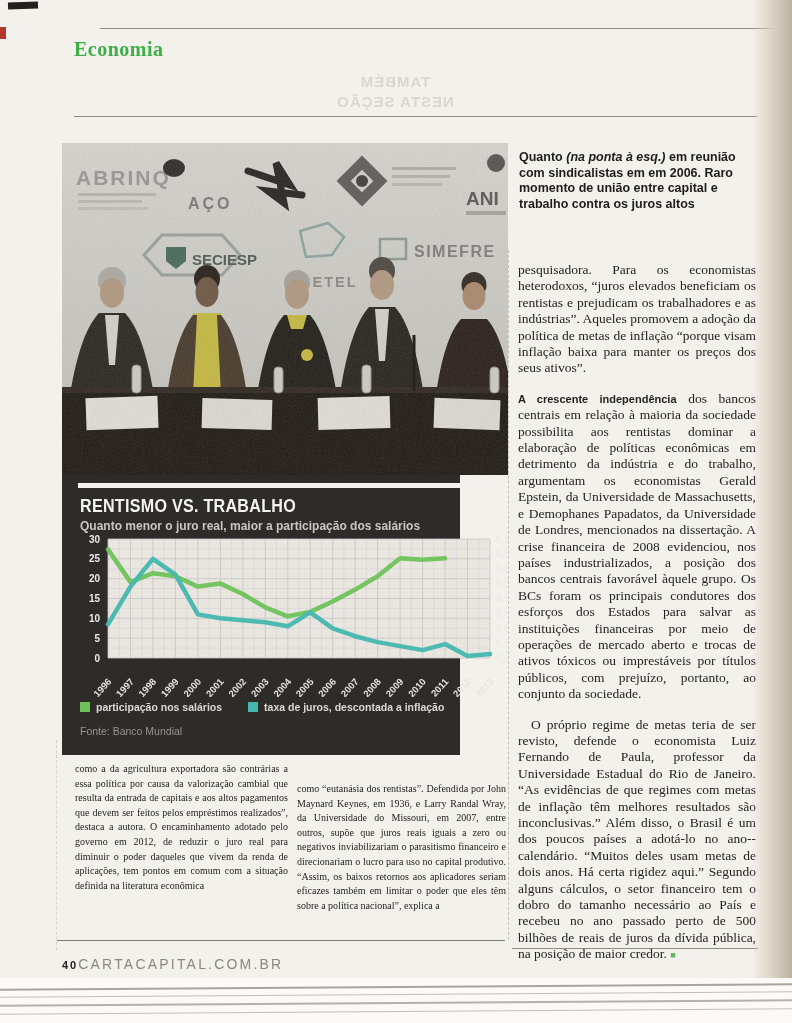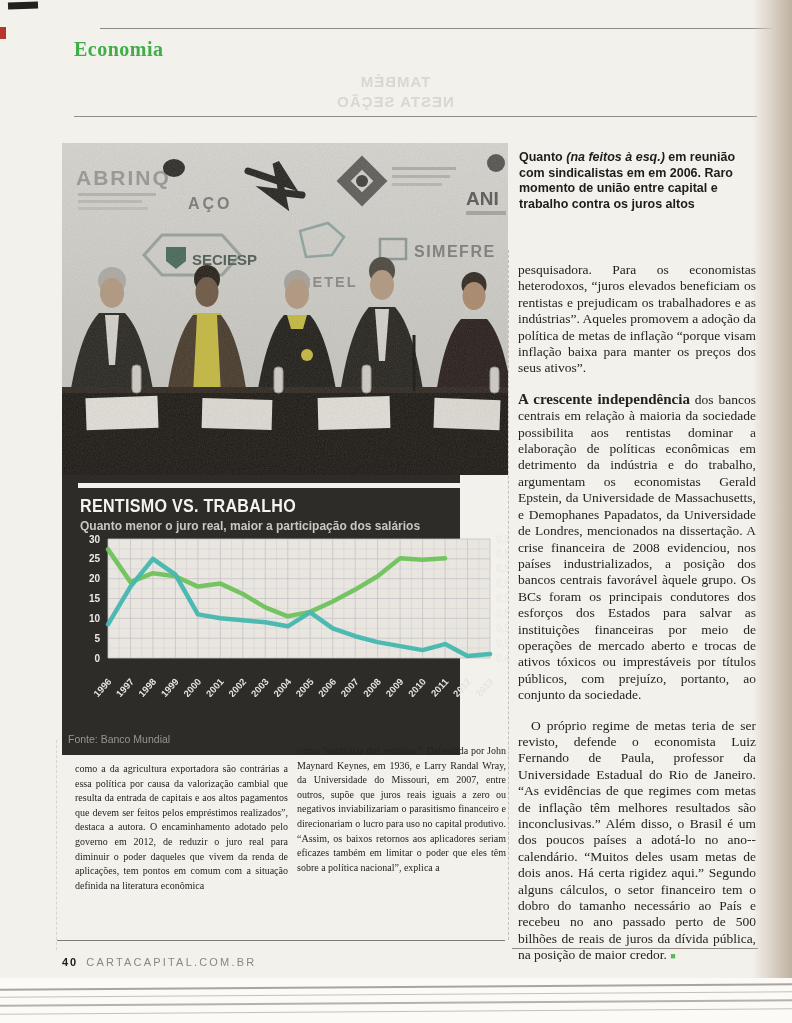--- a/index.html
+++ b/index.html
@@ -29,53 +29,53 @@
   
   .chart-box{position:absolute;left:62px;top:475px;width:398px;height:280px;background:#2d2c29;}
   .chart-topbar{position:absolute;left:16px;top:8px;width:414px;height:5px;background:#f2f1ee;}
   .chart-title{position:absolute;left:18px;top:21px;color:#f4f3f0;font-weight:bold;font-size:17.5px;
     letter-spacing:.3px;transform:scaleX(.92);transform-origin:left;}
   .chart-subtitle{position:absolute;left:18px;top:44px;color:#c9c7c2;font-size:12px;font-weight:bold;}
   .plot-svg{position:absolute;left:0;top:60px;}
   .legend{position:absolute;left:18px;top:226px;display:flex;gap:26px;align-items:center;}
   .legend .item{display:flex;align-items:center;gap:6px;color:#dcdad5;font-size:10.5px;font-weight:bold;}
   .legend .sw{width:10px;height:10px;display:inline-block;}
-  .fonte{position:absolute;left:6px;top:250px;color:#98958f;font-size:10.5px;margin-top:8px;}
+  .fonte{position:absolute;left:18px;top:250px;color:#98958f;font-size:10.5px;}
   
   .serif{font-family:"Liberation Serif",serif;color:#262220;text-align:justify;}
   .col{position:absolute;font-size:10px;line-height:14.6px;}
   .col1{left:75px;top:762px;width:213px;}
-  .col2{left:297px;top:744px;width:209px;}
+  .col2{left:297px;top:782px;width:209px;}
   .rightcol{position:absolute;left:518px;top:262px;width:238px;font-size:13.5px;line-height:16.4px;}
   .rightcol p{margin:0 0 14px 0;}
-  .lead{font-family:Liberation Serif, serif;font-weight:bold;font-size:15px;}
+  .lead{font-family:Liberation Sans, sans-serif;font-weight:bold;font-size:11px;}
   .indent{text-indent:13px;}
   .endmark{color:#5db85a;font-size:9px;font-family:"Liberation Sans",sans-serif;}
   
-  .footer{position:absolute;left:62px;top:956px;display:flex;align-items:baseline;gap:8px;}
+  .footer{position:absolute;left:62px;top:956px;display:flex;align-items:baseline;}
   .footer .num{font-weight:bold;font-size:11px;letter-spacing:2px;color:#22201d;}
-  .footer .site{font-size:11px;letter-spacing:2.2px;color:#8b8780;}
+  .footer .site{font-size:14px;letter-spacing:2.2px;color:#8b8780;}
 </style>
 </head>
 <body>
 
 <div class="page">
 
   <div class="corner-mark"></div>
   <div class="red-mark"></div>
   <div class="ghost">TAMBÉM NESTA SEÇÃO</div>
   <div class="fold-line" style="left:508px;top:250px;height:690px;"></div>
   <div class="fold-line" style="left:56px;top:740px;height:210px;opacity:.6;"></div>
 
   <div class="rule" style="left:100px;top:28px;width:692px;"></div>
   <div class="section-title">Economia</div>
   <div class="rule" style="left:74px;top:116px;width:683px;background:#918d86;"></div>
 
   <div class="caption">
-    <span>Quanto </span><span class="it">(na feitos à esq.)</span><span> em reunião com sindicalistas em em 2006. Raro momento de união entre capital e trabalho contra os juros altos</span>
+    <span>Quanto </span><span class="it">(na ponta à esq.)</span><span> em reunião com sindicalistas em em 2006. Raro momento de união entre capital e trabalho contra os juros altos</span>
   </div>
 
   <div class="photo">
     <svg width="446" height="332" viewBox="0 0 446 332">
       <defs>
         <linearGradient id="bd" x1="0" y1="0" x2="0" y2="1">
           <stop offset="0" stop-color="#dbdad5"></stop>
             <stop offset="1" stop-color="#c9c8c3"></stop>
         </linearGradient>
         <filter id="grain">
@@ -247,20 +247,30 @@
         <text transform="translate(252.2,147) rotate(-48)" text-anchor="end" font-size="9.5" font-weight="bold" fill="#e6e4e0" font-family="Liberation Sans, sans-serif">2005</text>
         <text transform="translate(274.7,147) rotate(-48)" text-anchor="end" font-size="9.5" font-weight="bold" fill="#e6e4e0" font-family="Liberation Sans, sans-serif">2006</text>
         <text transform="translate(297.2,147) rotate(-48)" text-anchor="end" font-size="9.5" font-weight="bold" fill="#e6e4e0" font-family="Liberation Sans, sans-serif">2007</text>
         <text transform="translate(319.6,147) rotate(-48)" text-anchor="end" font-size="9.5" font-weight="bold" fill="#e6e4e0" font-family="Liberation Sans, sans-serif">2008</text>
         <text transform="translate(342.1,147) rotate(-48)" text-anchor="end" font-size="9.5" font-weight="bold" fill="#e6e4e0" font-family="Liberation Sans, sans-serif">2009</text>
         <text transform="translate(364.6,147) rotate(-48)" text-anchor="end" font-size="9.5" font-weight="bold" fill="#e6e4e0" font-family="Liberation Sans, sans-serif">2010</text>
         <text transform="translate(387.1,147) rotate(-48)" text-anchor="end" font-size="9.5" font-weight="bold" fill="#e6e4e0" font-family="Liberation Sans, sans-serif">2011</text>
         <text transform="translate(409.5,147) rotate(-48)" text-anchor="end" font-size="9.5" font-weight="bold" fill="#e6e4e0" font-family="Liberation Sans, sans-serif">2012</text>
         <text transform="translate(432.0,147) rotate(-48)" text-anchor="end" font-size="9.5" font-weight="bold" fill="#e6e4e0" font-family="Liberation Sans, sans-serif">2013</text>
       </svg>
+    <div class="legend">
+      <div class="item">
+        <span class="sw" id="sw0" style="background: rgb(110, 194, 90);"></span>
+        <span>participação nos salários</span>
+      </div>
+      <div class="item">
+        <span class="sw" id="sw1" style="background: rgb(69, 183, 174);"></span>
+        <span>taxa de juros, descontada a inflação</span>
+      </div>
+    </div>
     <div class="fonte">Fonte: Banco Mundial</div>
   </div>
 
   <div class="col col1 serif">como a da agricultura exportadora são contrárias a essa política por causa da valorização cambial que resulta da entrada de capitais e aos altos pagamentos que devem ser feitos pelos empréstimos realizados”, destaca a autora. O encaminhamento adotado pelo governo em 2012, de reduzir o juro real para diminuir o poder daqueles que vivem da renda de aplicações, tem pontos em comum com a situação definida na literatura econômica</div>
   <div class="col col2 serif">como “eutanásia dos rentistas”. Defendida por John Maynard Keynes, em 1936, e Larry Randal Wray, da Universidade do Missouri, em 2007, entre outros, supõe que juros reais iguais a zero ou negativos inviabilizariam o parasitismo financeiro e direcionariam o lucro para uso no capital produtivo. “Assim, os baixos retornos aos aplicadores seriam eficazes também em limitar o poder que eles têm sobre a política nacional”, explica a</div>
 
   <div class="rightcol serif">
     <p>pesquisadora. Para os economistas heterodoxos, “juros elevados beneficiam os rentistas e prejudicam os trabalhadores e as indústrias”. Aqueles promovem a adoção da política de metas de inflação “porque visam inflação baixa para manter os preços dos seus ativos”.</p>
     <p><span class="lead">A crescente independência</span><span> dos bancos centrais em relação à maioria da sociedade possibilita aos rentistas dominar a elaboração de políticas econômicas em detrimento da indústria e do trabalho, argumentam os economistas Gerald Epstein, da Universidade de Massachusetts, e Demophanes Papadatos, da Universidade de Londres, mencionados na dissertação. A crise financeira de 2008 evidenciou, nos países industrializados, a posição dos bancos centrais favorável àquele grupo. Os BCs foram os principais condutores dos esforços dos Estados para salvar as instituições financeiras por meio de operações de mercado aberto e trocas de ativos tóxicos ou imprestáveis por títulos públicos, com prejuízo, portanto, ao conjunto da sociedade.</span></p>
     <p class="indent"><span>O próprio regime de metas teria de ser revisto, defende o economista Luiz Fernando de Paula, professor da Universidade Estadual do Rio de Janeiro. “As evidências de que regimes com metas de inflação têm melhores resultados são inconclusivas.” Além disso, o Brasil é um dos poucos países a adotá-lo no ano--calendário. “Muitos deles usam metas de dois anos. Há certa rigidez aqui.” Segundo alguns cálculos, o setor financeiro tem o dobro do tamanho necessário ao País e recebeu no ano passado perto de 500 bilhões de reais de juros da dívida pública, na posição de maior credor.</span> <span class="endmark">■</span></p>

